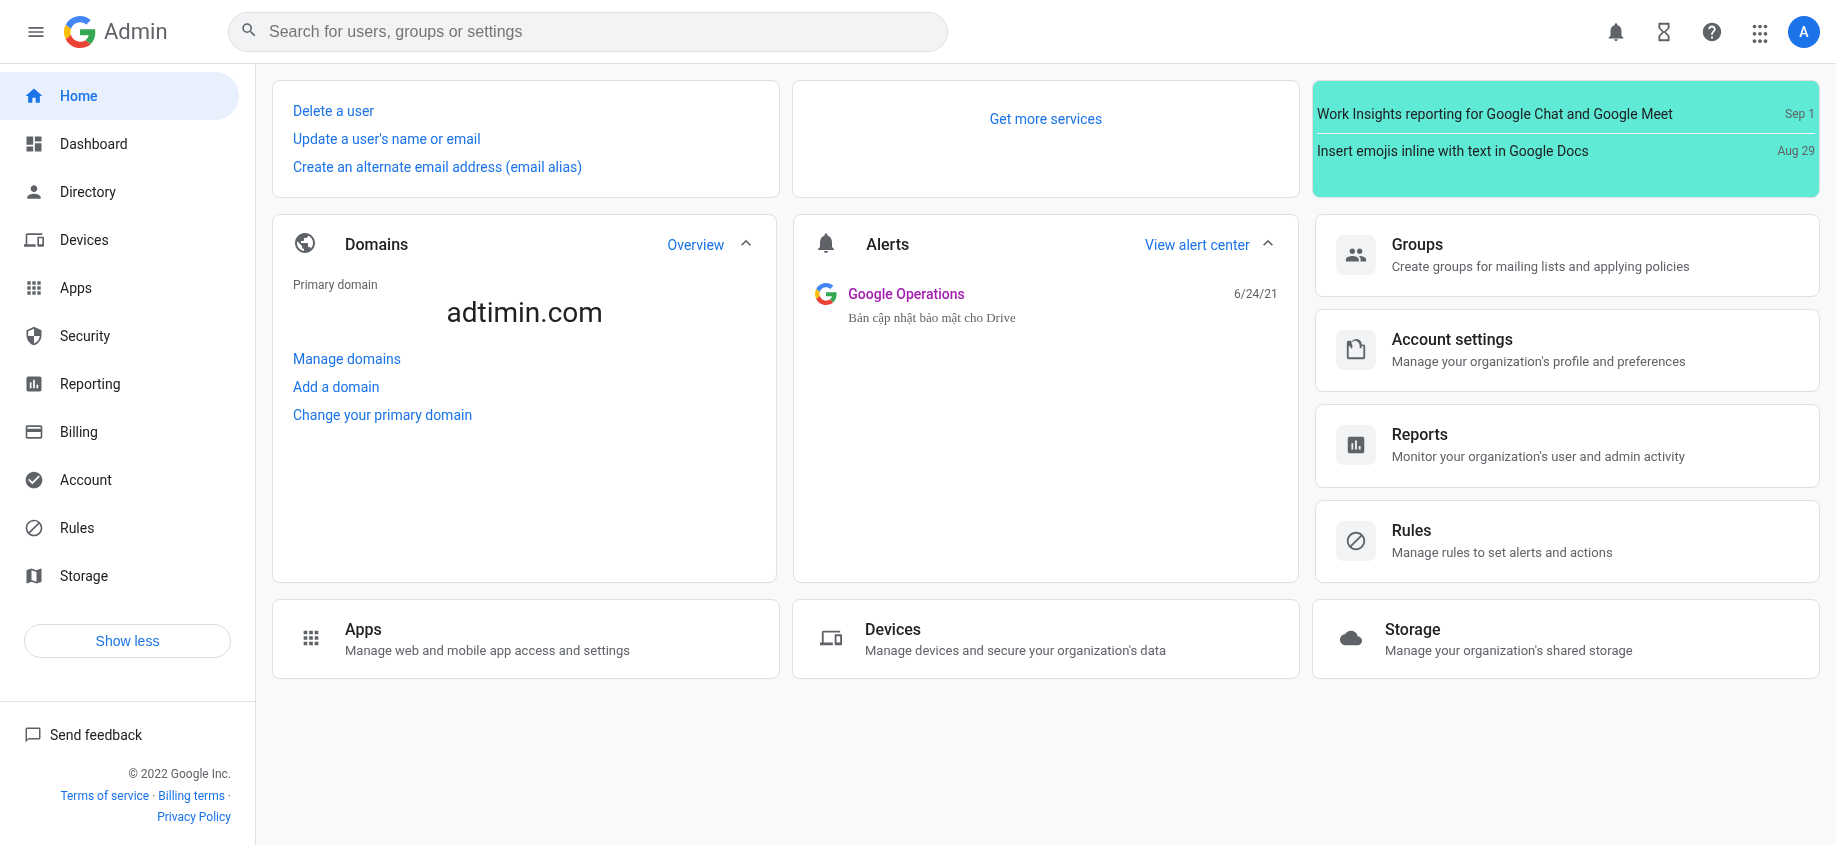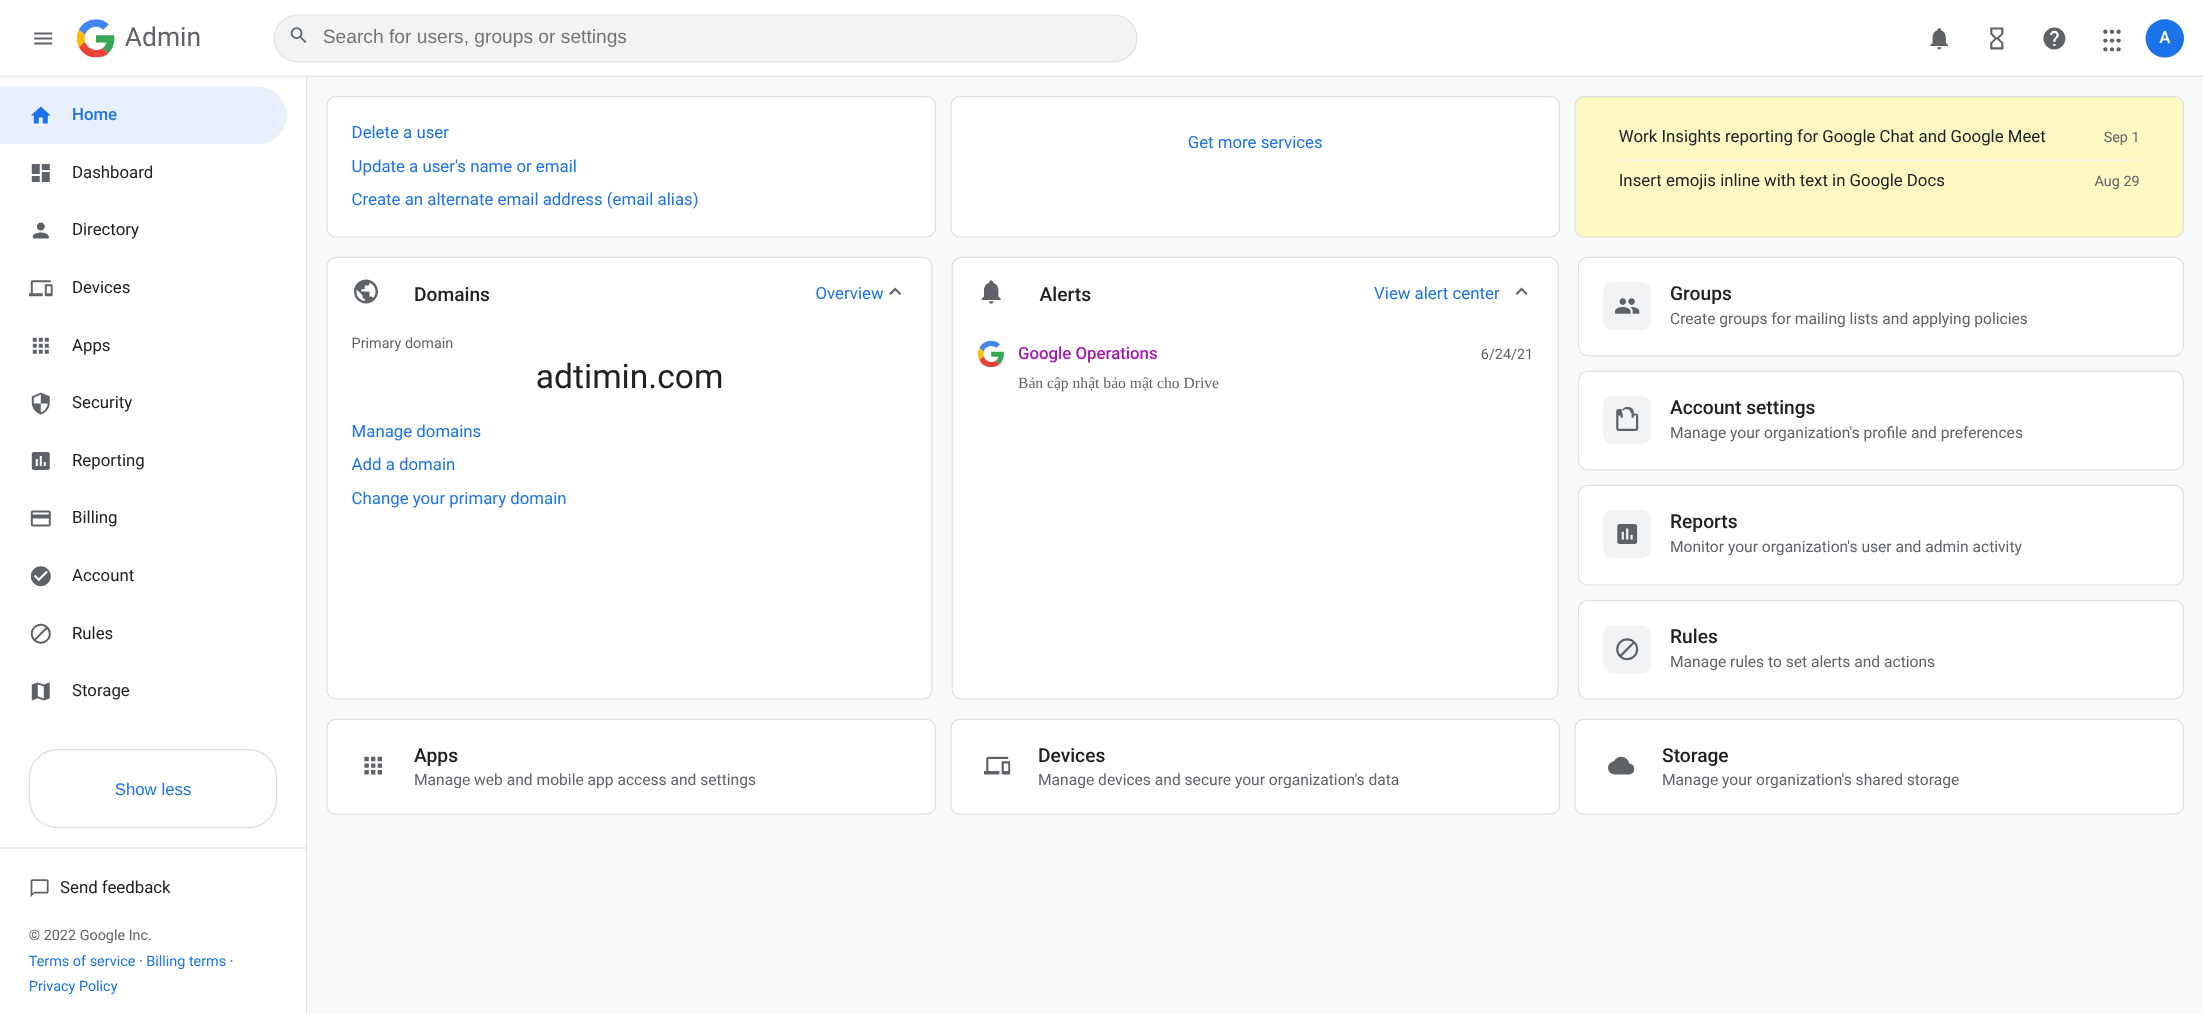--- a/index.html
+++ b/index.html
@@ -21,22 +21,22 @@
 
     
     .layout { display: flex; margin-top: 64px; height: calc(100vh - 64px); }
 
     
     .sidebar { width: 256px; background: #fff; border-right: 1px solid #e0e0e0; display: flex; flex-direction: column; overflow-y: auto; flex-shrink: 0; }
     .nav-item { display: flex; align-items: center; gap: 16px; padding: 0 24px; height: 48px; cursor: pointer; color: #202124; border-radius: 0 24px 24px 0; margin-right: 16px; font-size: 14px; font-weight: 400; }
     .nav-item.active { background: #e8f0fe; color: #1a73e8; font-weight: 500; }
     .nav-item.active .nav-icon { color: #1a73e8; }
     .nav-icon { width: 20px; height: 20px; display: flex; align-items: center; justify-content: center; color: #5f6368; flex-shrink: 0; }
-    .show-less-btn { margin: 16px 24px; padding: 24px 24px; border: 1px solid #dadce0; border-radius: 24px; background: #fff; cursor: pointer; color: #1a73e8; font-size: 14px; font-weight: 500; text-align: center; }
-    .sidebar-footer { margin-top: auto; padding: 16px 24px; border-top: 1px solid #e0e0e0; }
+    .show-less-btn { margin: 16px 24px; padding: 8px 24px; border: 1px solid #dadce0; border-radius: 24px; background: #fff; cursor: pointer; color: #1a73e8; font-size: 14px; font-weight: 500; text-align: center; }
+    .sidebar-footer { margin-top: auto; padding: 16px 24px; border-top: 1px solid #e0e0e0; text-align: right; }
     .send-feedback { display: flex; align-items: center; gap: 8px; cursor: pointer; color: #202124; font-size: 14px; padding: 8px 0; }
     .footer-links { font-size: 12px; color: #5f6368; margin-top: 12px; line-height: 1.8; }
     .footer-links a { color: #1a73e8; text-decoration: none; }
 
     
     .main { flex: 1; overflow-y: auto; padding: 16px; background: #f8f9fa; }
 
     
     .grid-3 { display: grid; grid-template-columns: 1fr 1fr 1fr; gap: 12px; margin-bottom: 16px; }
 
@@ -64,21 +64,21 @@
 
     
     .right-card { background: #fff; border-radius: 8px; border: 1px solid #e0e0e0; padding: 20px; display: flex; gap: 16px; align-items: flex-start; cursor: pointer; }
     .right-card-icon { width: 40px; height: 40px; border-radius: 8px; background: #f1f3f4; display: flex; align-items: center; justify-content: center; flex-shrink: 0; color: #5f6368; font-size: 20px; }
     .right-card-content { flex: 1; }
     .right-card-title { font-size: 16px; font-weight: 500; color: #202124; margin-bottom: 4px; }
     .right-card-desc { font-size: 13px; color: #5f6368; line-height: 1.4; }
     .right-col { display: flex; flex-direction: column; gap: 12px; }
 
     
-    .news-card { background: #fef9c3; border-radius: 8px; border: 1px solid #e0e0e0; padding: 16px 36px; }
+    .news-card { background: #5eead4; border-radius: 8px; border: 1px solid #e0e0e0; padding: 16px 4px; }
     .news-item { padding: 8px 0; border-bottom: 1px solid #f1f3f4; }
     .news-item:last-child { border-bottom: none; }
     .news-title { font-size: 14px; color: #202124; line-height: 1.4; }
     .news-date { font-size: 12px; color: #5f6368; margin-top: 2px; }
 
     
     .bottom-card { background: #fff; border-radius: 8px; border: 1px solid #e0e0e0; padding: 20px; display: flex; gap: 16px; align-items: flex-start; cursor: pointer; }
     .bottom-card-icon { width: 36px; height: 36px; display: flex; align-items: center; justify-content: center; color: #5f6368; font-size: 20px; flex-shrink: 0; }
     .bottom-card-content { flex: 1; }
     .bottom-card-title { font-size: 16px; font-weight: 500; color: #202124; margin-bottom: 4px; }
@@ -299,21 +299,21 @@
       <div class="card">
         <div class="card-header">
           <div class="card-title-row">
             <span>
               <svg width="24" height="24" viewBox="0 0 24 24" fill="#5f6368">
                   <path d="M12 2C6.48 2 2 6.48 2 12s4.48 10 10 10 10-4.48 10-10S17.52 2 12 2zm-1 17.93c-3.95-.49-7-3.85-7-7.93 0-.62.08-1.21.21-1.79L9 15v1c0 1.1.9 2 2 2v1.93zm6.9-2.54c-.26-.81-1-1.39-1.9-1.39h-1v-3c0-.55-.45-1-1-1H8v-2h2c.55 0 1-.45 1-1V7h2c1.1 0 2-.9 2-2v-.41c2.93 1.19 5 4.06 5 7.41 0 2.08-.8 3.97-2.1 5.39z"></path>
                 </svg>
             </span>
             <span class="card-title">Domains</span>
           </div>
-          <div style="display:flex;align-items:center;gap:0;">
+          <div style="display:flex;align-items:center;gap:12px;">
             <a class="card-link" href="#">Overview</a>
             <span class="expand-icon">
               <svg width="20" height="20" viewBox="0 0 24 24" fill="#5f6368">
                   <path d="M12 8l-6 6 1.41 1.41L12 10.83l4.59 4.58L18 14z"></path>
                 </svg>
             </span>
           </div>
         </div>
         <div class="card-body">
           <p class="domain-label">Primary domain</p>

